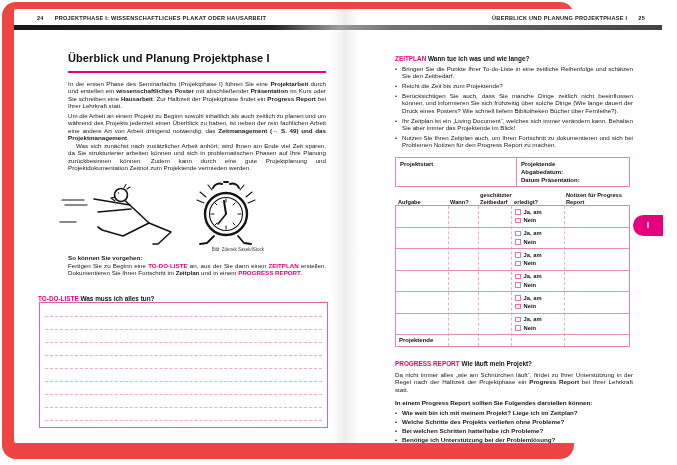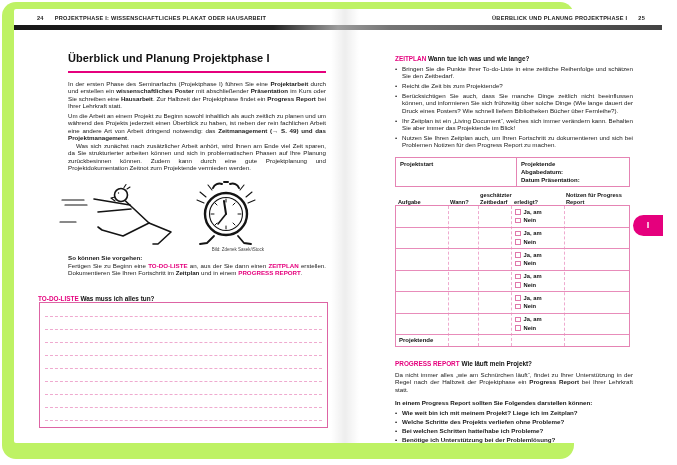--- a/index.html
+++ b/index.html
@@ -1,17 +1,17 @@
 <!DOCTYPE html>
 <html><head>
 <meta charset="utf-8">
 <style>
   * { margin:0; padding:0; box-sizing:border-box; }
   html,body { width:677px; height:465px; background:#ffffff; font-family:"Liberation Sans",sans-serif; }
-  .book { position:absolute; left:2px; top:2px; width:572px; height:457px; background:#bef264; border-radius:14px; }
+  .book { position:absolute; left:2px; top:2px; width:572px; height:457px; background:#ef4444; border-radius:14px; }
   .spread { position:absolute; left:12px; top:7px; width:648px; height:434px; background:#ffffff; border-radius:2px; overflow:visible; }
   .gutter { position:absolute; left:317px; top:0; width:28px; height:100%; background:linear-gradient(90deg,rgba(0,0,0,0) 0%,rgba(0,0,0,0.07) 50%,rgba(0,0,0,0) 100%); }
 
   
   .hdr { position:absolute; top:6px; font-size:5.6px; font-weight:bold; letter-spacing:.25px; color:#1a1a1a; white-space:nowrap; }
   .hdr-left { left:23px; }
   .hdr-right { right:17px; }
   .hdr .num { display:inline-block; }
   .hdr-left .num { margin-right:11px; }
   .hdr-right .num { margin-left:11px; }

